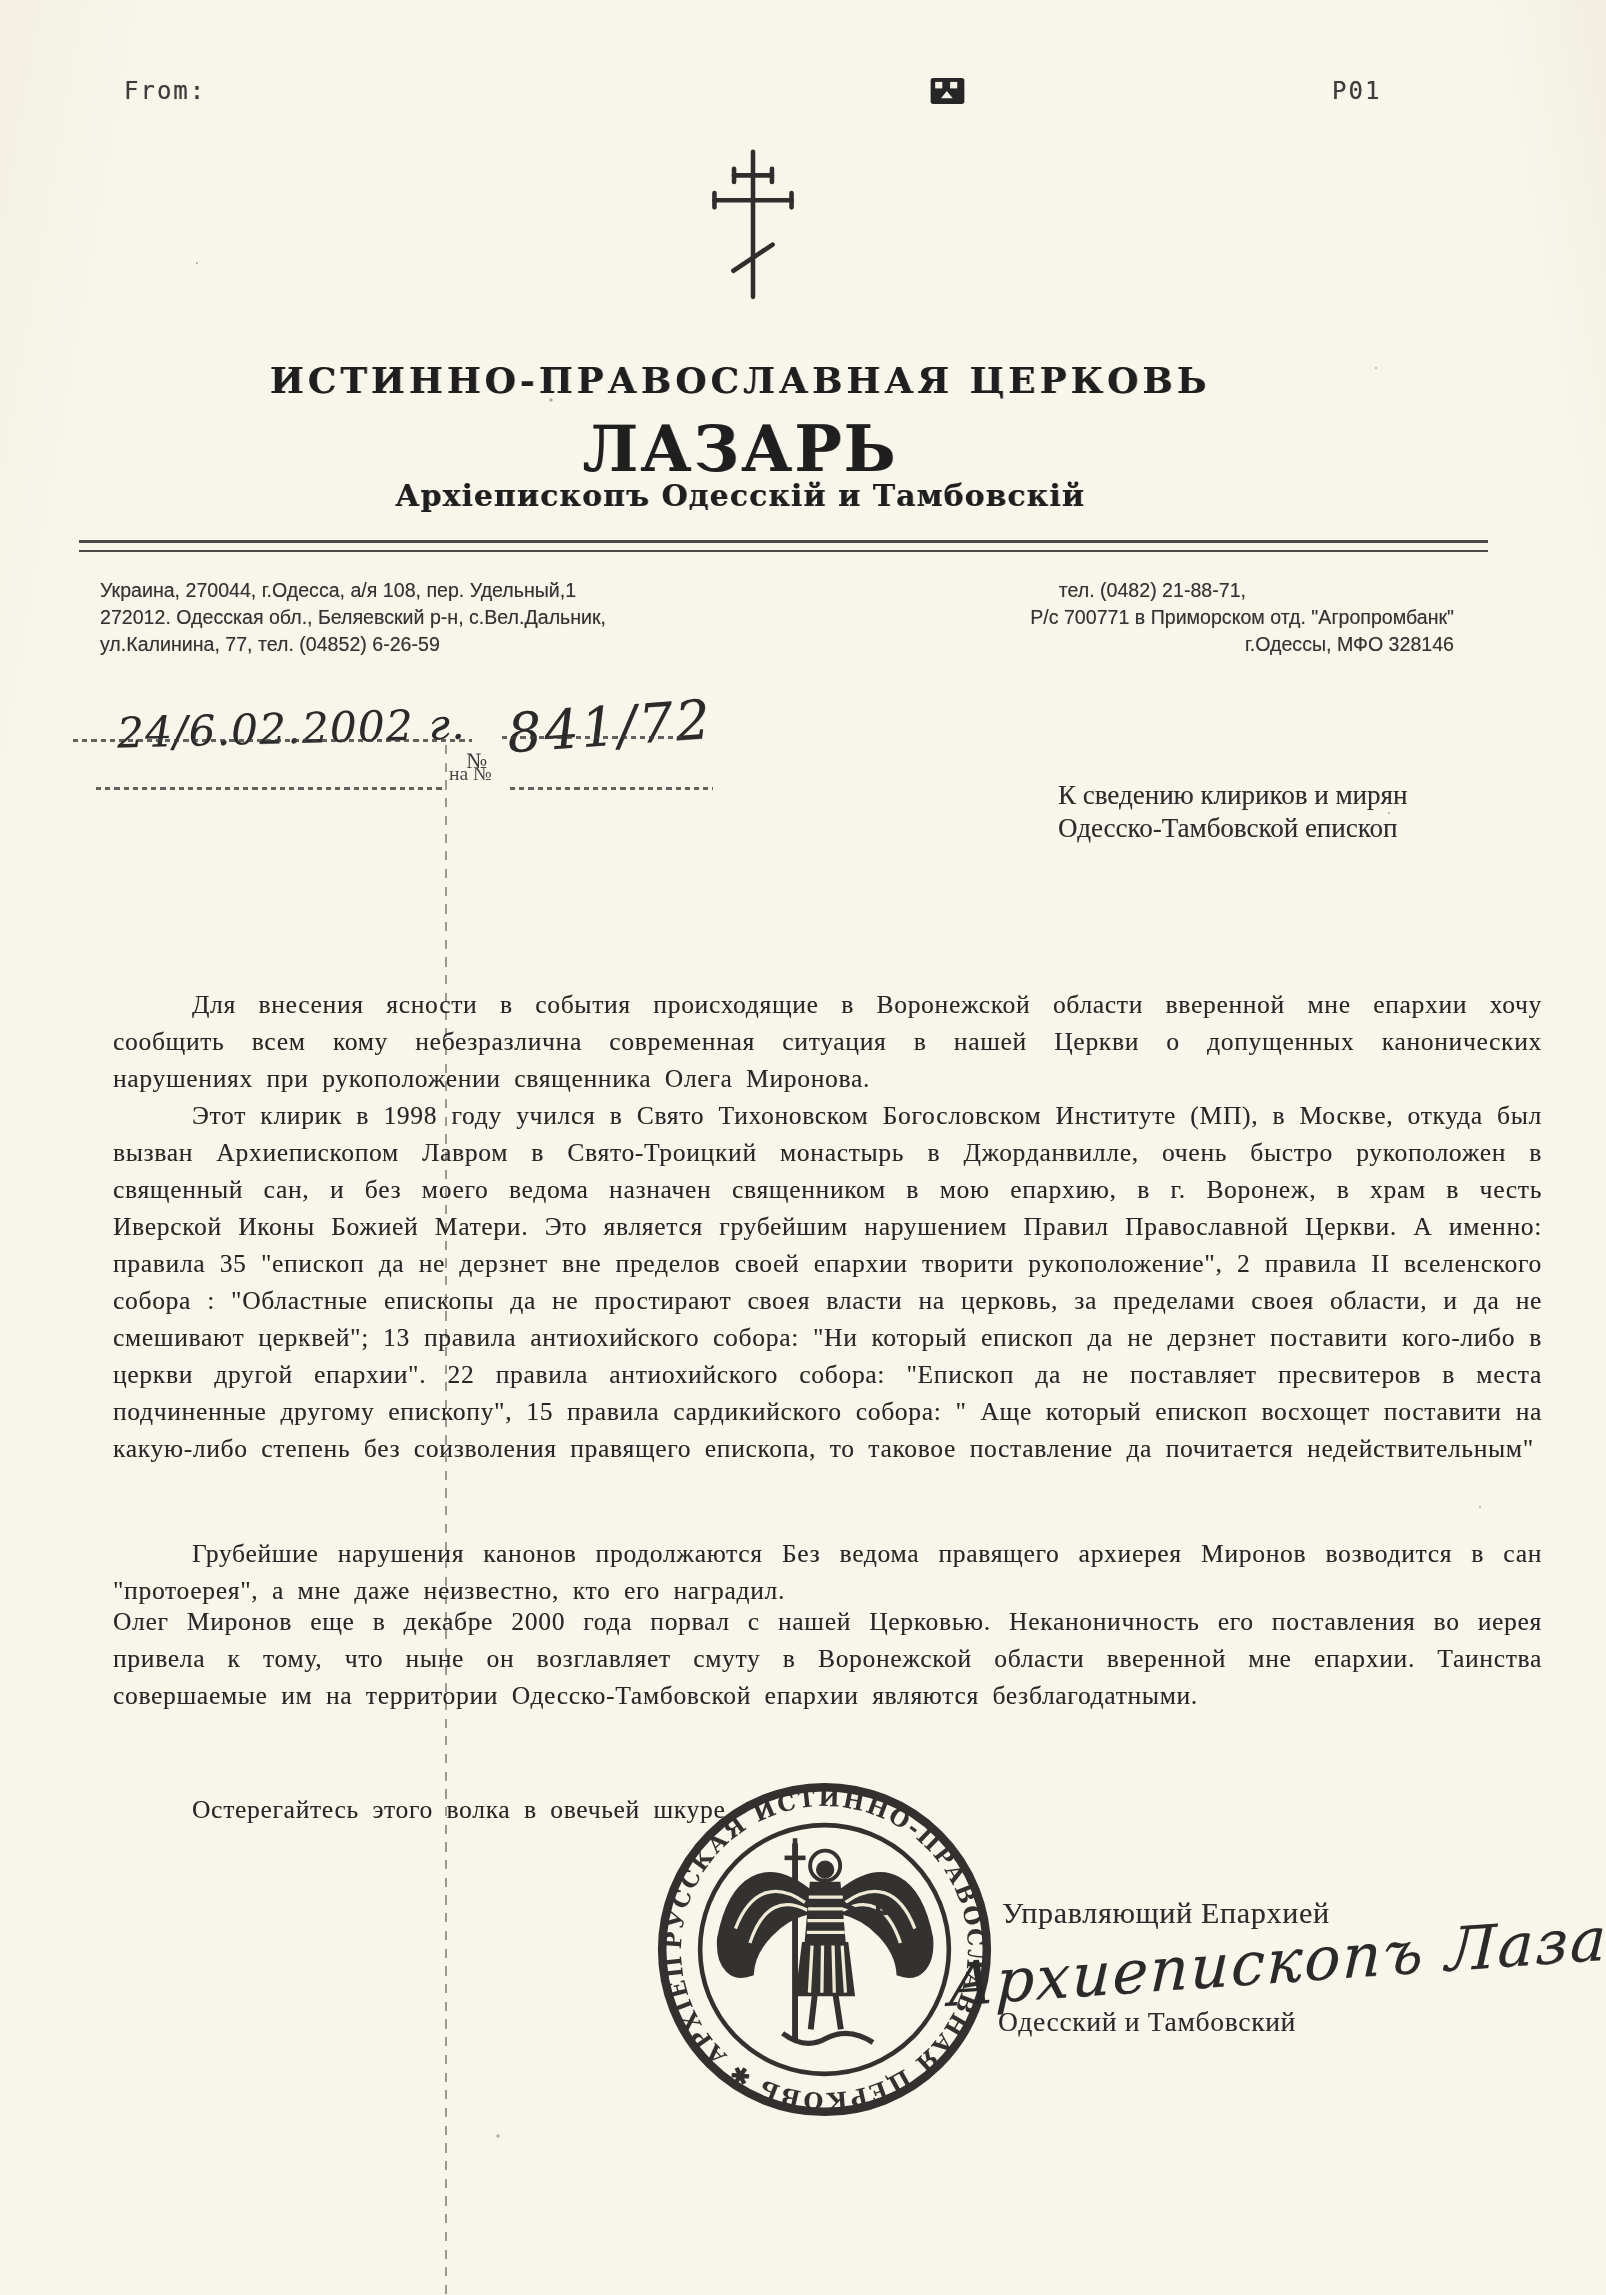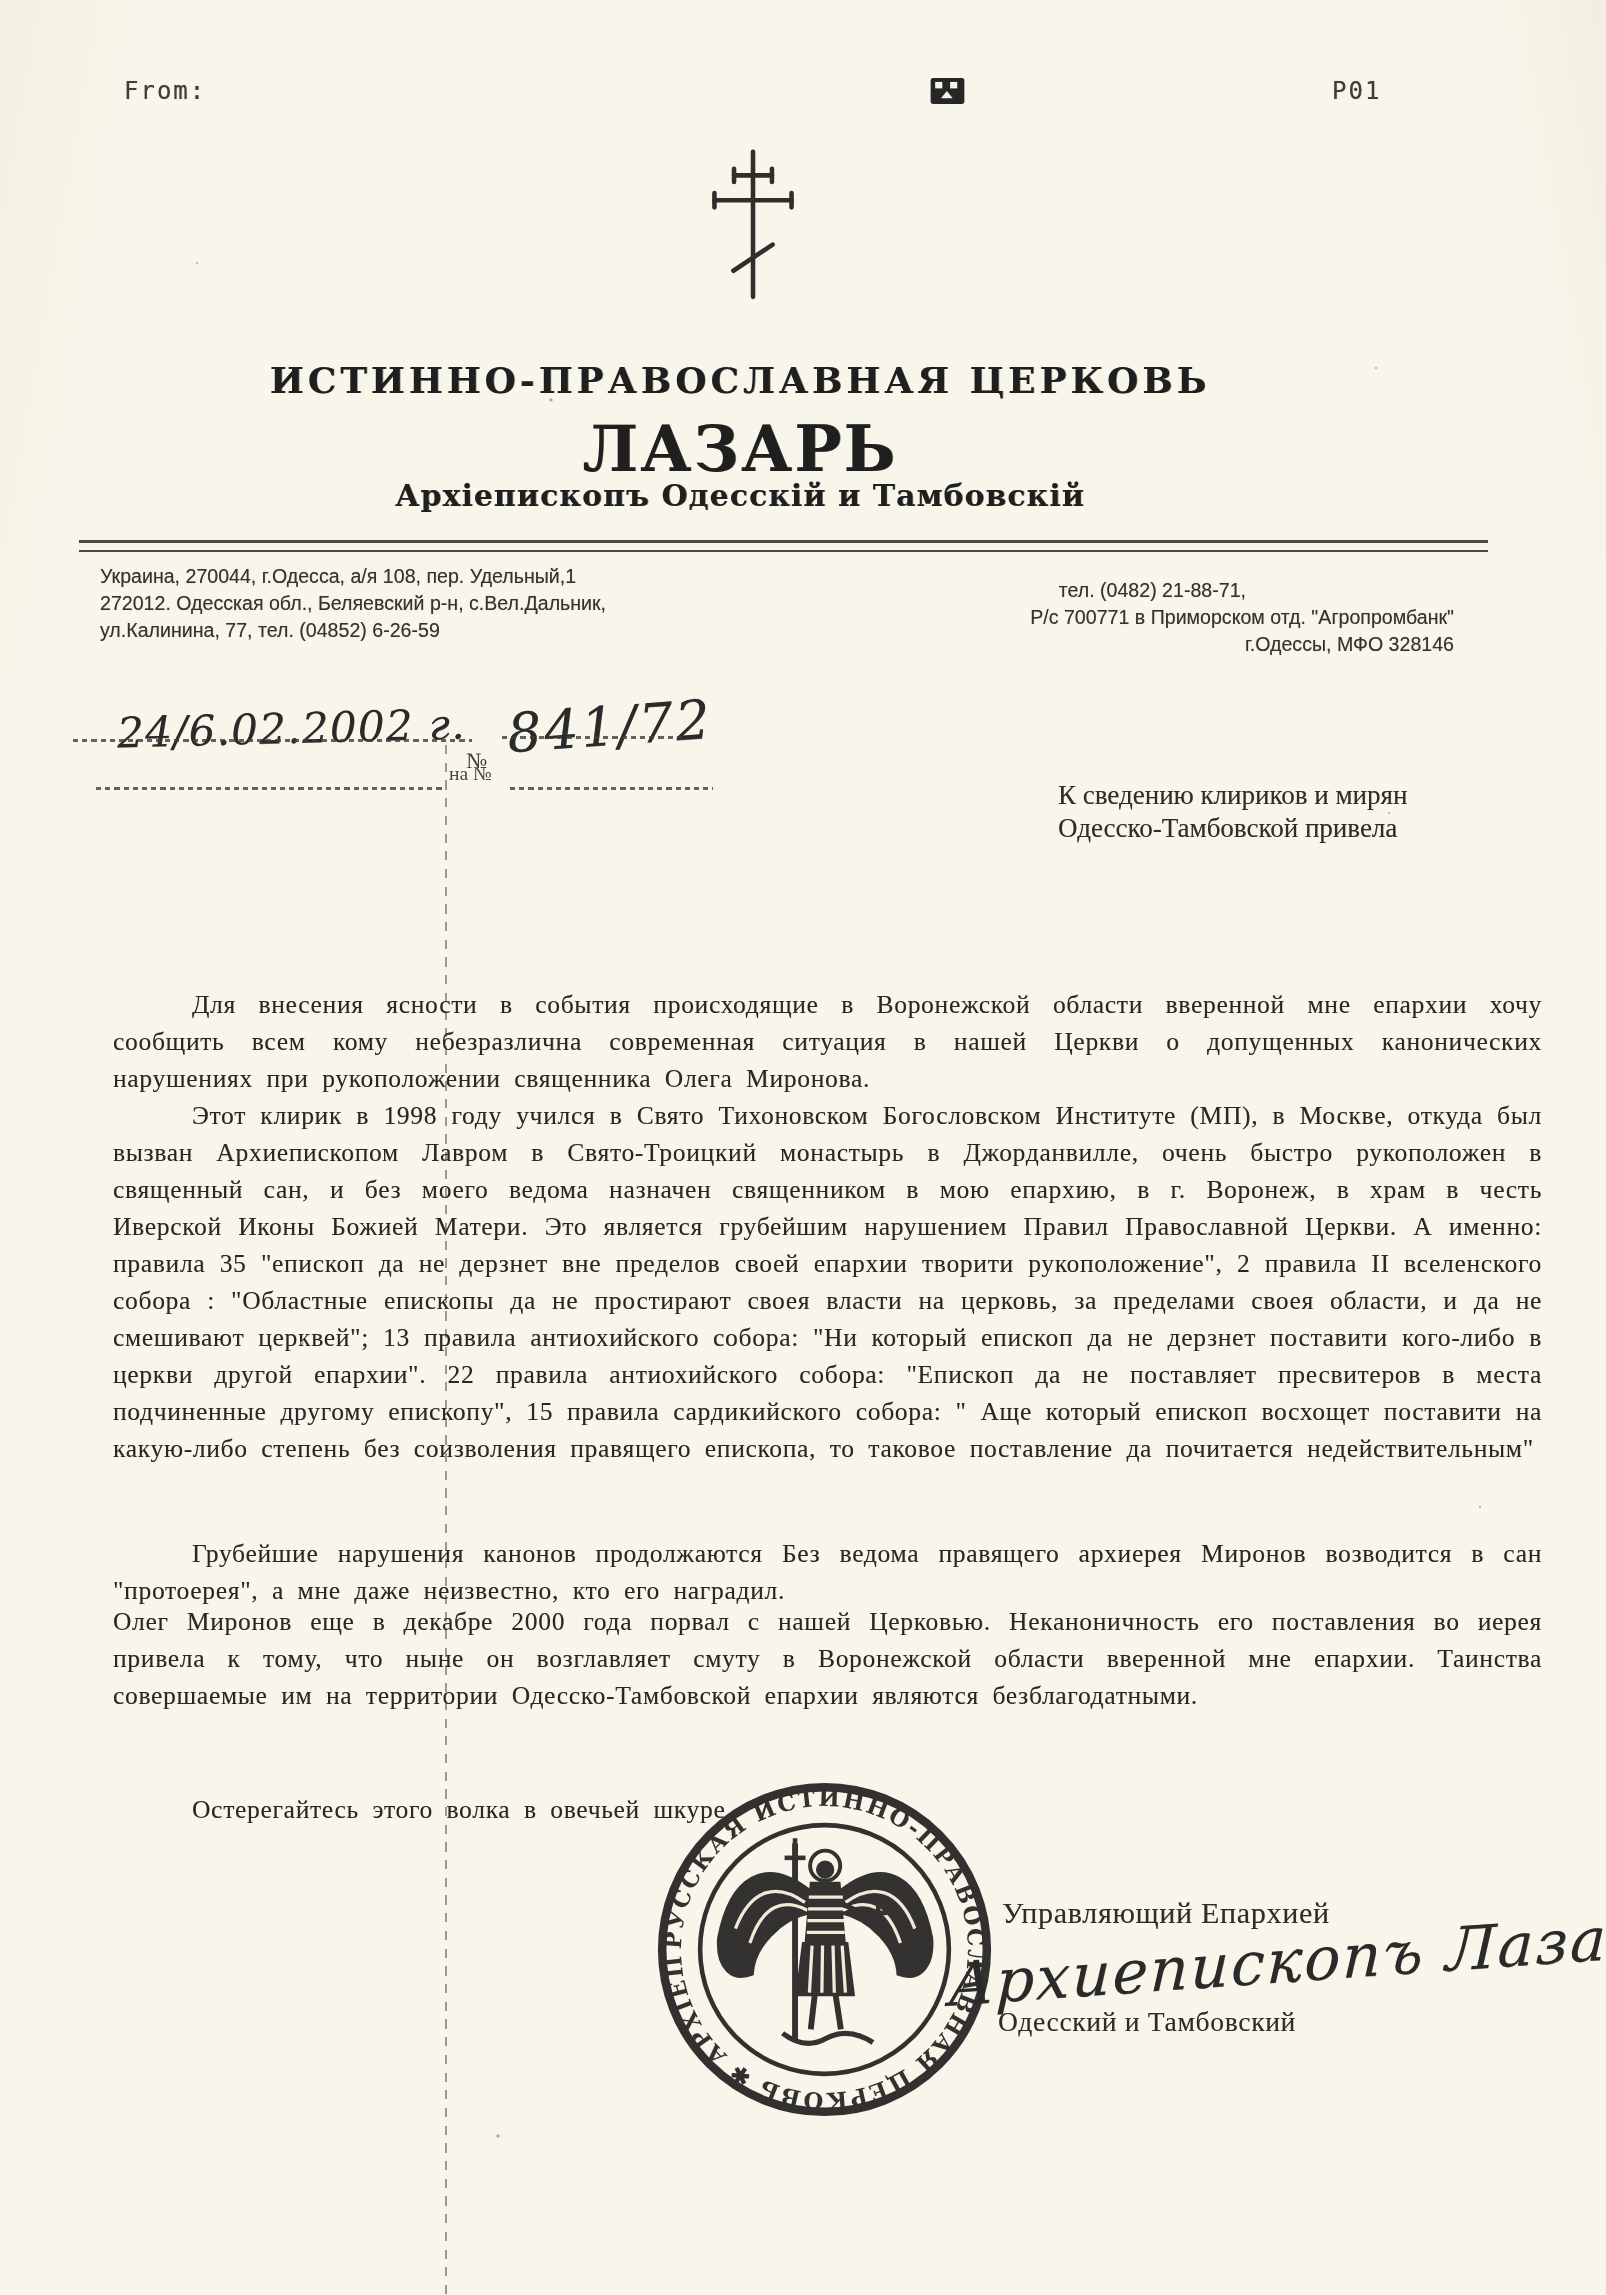--- a/index.html
+++ b/index.html
@@ -26,21 +26,21 @@
   .lh3{top:412px; font-size:63px; letter-spacing:2px;}
   .lh4{top:478px; font-size:30px; letter-spacing:1px; font-weight:bold;}
   .cross{left:704px; top:149px; width:98px; height:152px;}
 
   .rule{left:79px; width:1409px; background:#2b2b2b; height:2.6px; opacity:.85;}
   .rule1{top:540px;}
   .rule2{top:550px; height:2px;}
 
   
   .contact{font-family:"Liberation Sans", sans-serif; font-size:19.6px; line-height:27px; color:#333; text-shadow:0 0 0.7px rgba(70,70,70,.5);}
-  .contact-left{left:100px; top:563px; width:720px;}
+  .contact-left{left:100px; top:577px; width:720px;}
   .contact-right{left:949px; top:577px; width:505px; text-align:right;}
   .contact-right .shift{margin-right:208px;}
 
   
   .hand{font-family:"DejaVu Serif", serif; font-style:italic; color:#2a2a2a; text-shadow:0.3px 0.3px 0 rgba(50,50,50,.5);}
   .refdate{left:117px; top:704px; font-size:42px; transform:rotate(-1.5deg); letter-spacing:1.3px;}
   .refnum{left:507px; top:695px; font-size:54px; transform:rotate(-4deg); letter-spacing:2.6px;}
   .numlabel{left:466px; top:748px; font-size:22px; color:#3a3a3a;}
   .replylabel{left:449px; top:763px; font-size:19.6px; color:#4a4a4a;}
   .dotline{height:2.6px; background:repeating-linear-gradient(90deg,#3c3c3c 0 5.2px, transparent 5.2px 9.2px); opacity:.8;}
@@ -124,21 +124,21 @@
   <span class="abs hand refnum">841/72</span>
   <div class="abs dotline dl1"></div>
   <div class="abs dotline dl1b"></div>
   <span class="abs replylabel">на №</span>
   <div class="abs dotline dl2a"></div>
   <div class="abs dotline dl2b"></div>
   <div class="abs vline"></div>
 
   <div class="abs addressee">
     <div>К сведению клириков и мирян</div>
-    <div>Одесско-Тамбовской привела</div>
+    <div>Одесско-Тамбовской епископ</div>
   </div>
 
   <div class="abs para indent p1">Для внесения ясности в события происходящие в Воронежской области вверенной мне епархии хочу сообщить всем кому небезразлична современная ситуация в нашей Церкви о допущенных канонических нарушениях при рукоположении священника Олега Миронова.</div>
   <div class="abs para indent p2">Этот клирик в 1998 году учился в Свято Тихоновском Богословском Институте (МП), в Москве, откуда был вызван Архиепископом Лавром в Свято-Троицкий монастырь в Джорданвилле, очень быстро рукоположен в священный сан, и без моего ведома назначен священником в мою епархию, в г. Воронеж, в храм в честь Иверской Иконы Божией Матери. Это является грубейшим нарушением Правил Православной Церкви. А именно: правила 35 "епископ да не дерзнет вне пределов своей епархии творити рукоположение", 2 правила II вселенского собора : "Областные епископы да не простирают своея власти на церковь, за пределами своея области, и да не смешивают церквей"; 13 правила антиохийского собора: "Ни который епископ да не дерзнет поставити кого-либо в церкви другой епархии". 22 правила антиохийского собора: "Епископ да не поставляет пресвитеров в места подчиненные другому епископу", 15 правила сардикийского собора: " Аще который епископ восхощет поставити на какую-либо степень без соизволения правящего епископа, то таковое поставление да почитается недействительным"</div>
   <div class="abs para indent p3">Грубейшие нарушения канонов продолжаются Без ведома правящего архиерея Миронов возводится в сан "протоерея", а мне даже неизвестно, кто его наградил.</div>
   <div class="abs para p4">Олег Миронов еще в декабре 2000 года порвал с нашей Церковью. Неканоничность его поставления во иерея привела к тому, что ныне он возглавляет смуту в Воронежской области вверенной мне епархии. Таинства совершаемые им на территории Одесско-Тамбовской епархии являются безблагодатными.</div>
   <div class="abs para indent p5">Остерегайтесь этого волка в овечьей шкуре</div>
 
   <span class="abs seal">
     <svg width="343" height="343" viewBox="0 0 524 524">

